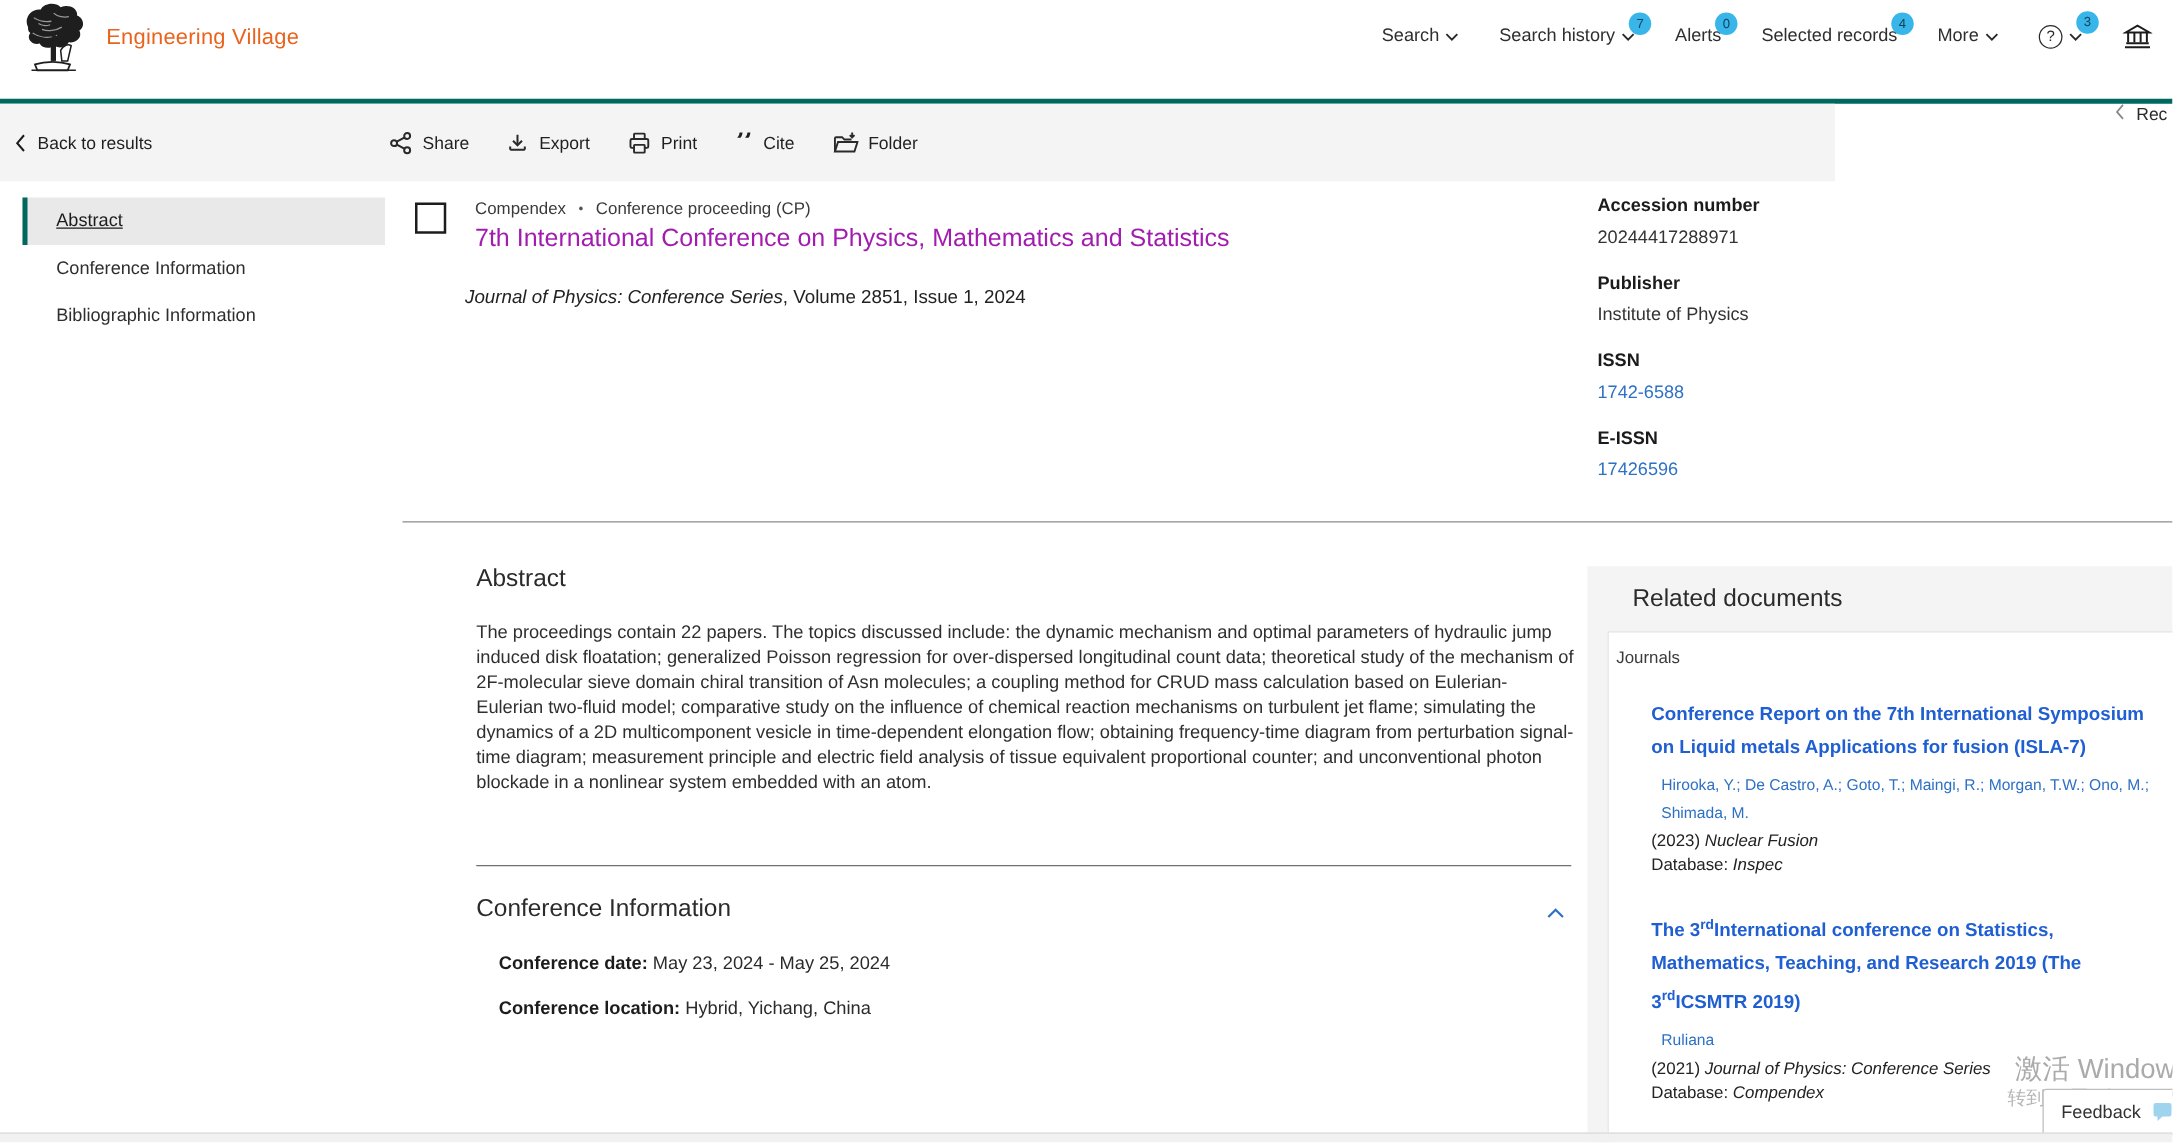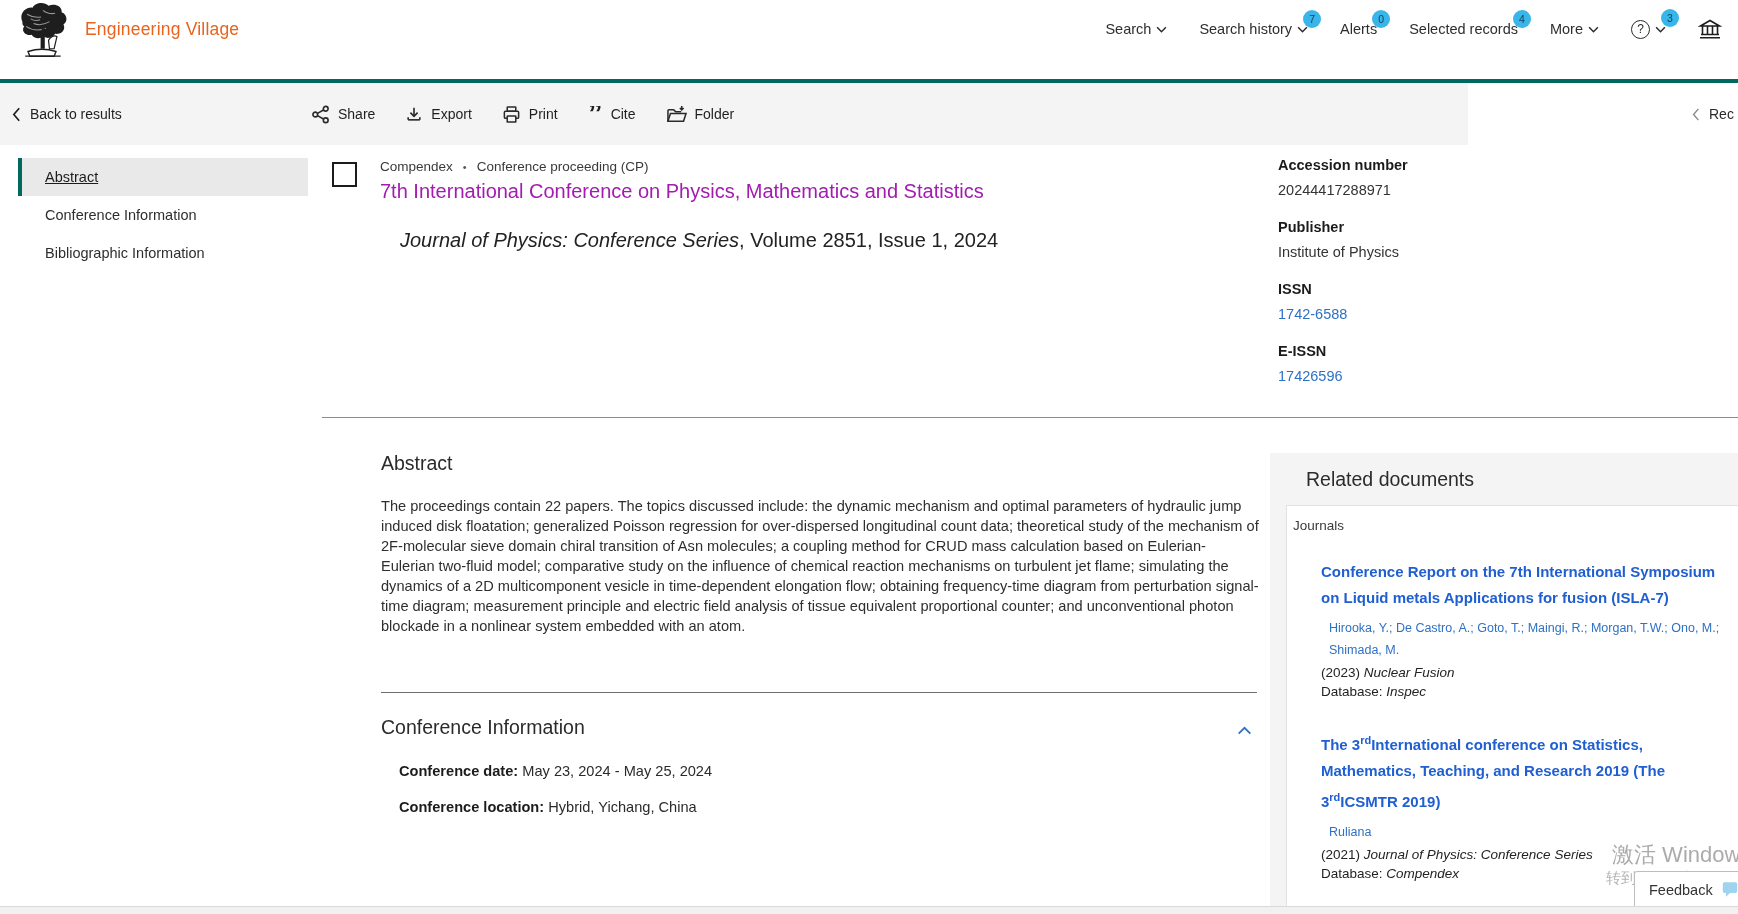--- a/index.html
+++ b/index.html
@@ -28,35 +28,35 @@
   .help-circle{width:19px;height:19px;border:1.6px solid #2a2a2a;border-radius:50%;
     display:inline-flex;align-items:center;justify-content:center;font-size:12px;color:#2a2a2a;}
   .green-line{left:0;top:79px;width:1738px;height:4px;background:var(--brand-green);}
   
   .toolbar{left:0;top:83px;width:1468px;height:62px;background:#f4f4f4;}
   .back{left:12px;top:0;height:62px;display:flex;align-items:center;gap:9px;
     font-size:14px;color:#1f1f1f;cursor:pointer;}
   .actions{left:311px;top:0;height:62px;display:flex;align-items:center;gap:30px;}
   .action{display:flex;align-items:center;gap:8px;font-size:14px;color:#1f1f1f;cursor:pointer;}
   .cite-glyph{font-size:30px;line-height:14px;height:17px;overflow:hidden;font-weight:bold;color:#1f1f1f;}
-  .recnav{left:1692px;top:0;height:62px;display:flex;align-items:center;gap:9px;
+  .recnav{left:1692px;top:0;height:62px;display:flex;align-items:flex-start;gap:9px;
     font-size:14px;color:#2b2b2b;white-space:nowrap;cursor:pointer;}
   
   .sidebar{left:18px;top:158px;width:290px;}
   .side-item{display:flex;align-items:center;height:38px;padding-left:27px;
     font-size:14.5px;color:#2e2e2e;cursor:pointer;}
   .side-item.selected{background:#e9e9e9;border-left:4px solid var(--brand-green);
     padding-left:23px;text-decoration:underline;color:#1c1c1c;}
   
   .checkbox{left:332px;top:162px;width:25px;height:25px;border:2.4px solid #1c1c1c;background:#fff;cursor:pointer;}
   .breadcrumb{left:380px;top:159px;display:flex;align-items:center;gap:10px;
     font-size:13.5px;color:#3a3a3a;}
   .crumb-dot{font-size:11px;color:#555;}
   .rec-title{left:380px;top:180px;width:880px;font-size:20px;color:#a21caf;}
-  .rec-source{left:400px;top:229px;font-size:20px;color:#222;}
+  .rec-source{left:372px;top:229px;font-size:15px;color:#222;}
   
   .meta-col{left:1278px;top:157px;width:300px;}
   .meta-block{margin-bottom:21px;}
   .meta-label{font-weight:bold;font-size:14.5px;color:#1b1b1b;margin-bottom:9px;}
   .meta-value{font-size:14.5px;color:#333;}
   .t-link{color:var(--link-blue);cursor:pointer;}
   
   .divider{height:1px;background:#8c8c8c;}
   .div1{left:322px;top:417px;width:1416px;}
   .div2{left:381px;top:692px;width:876px;background:#6f6f6f;}

